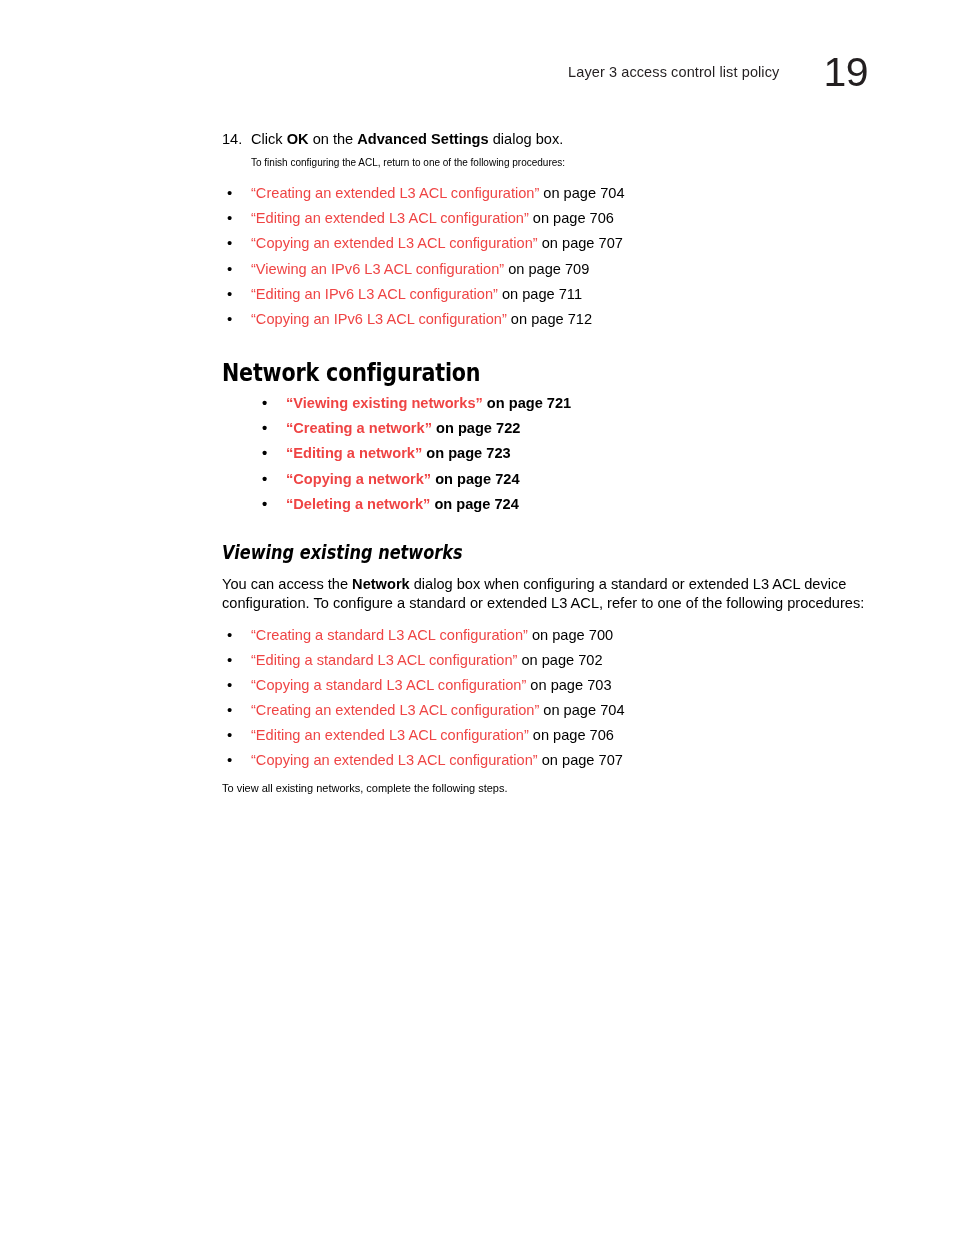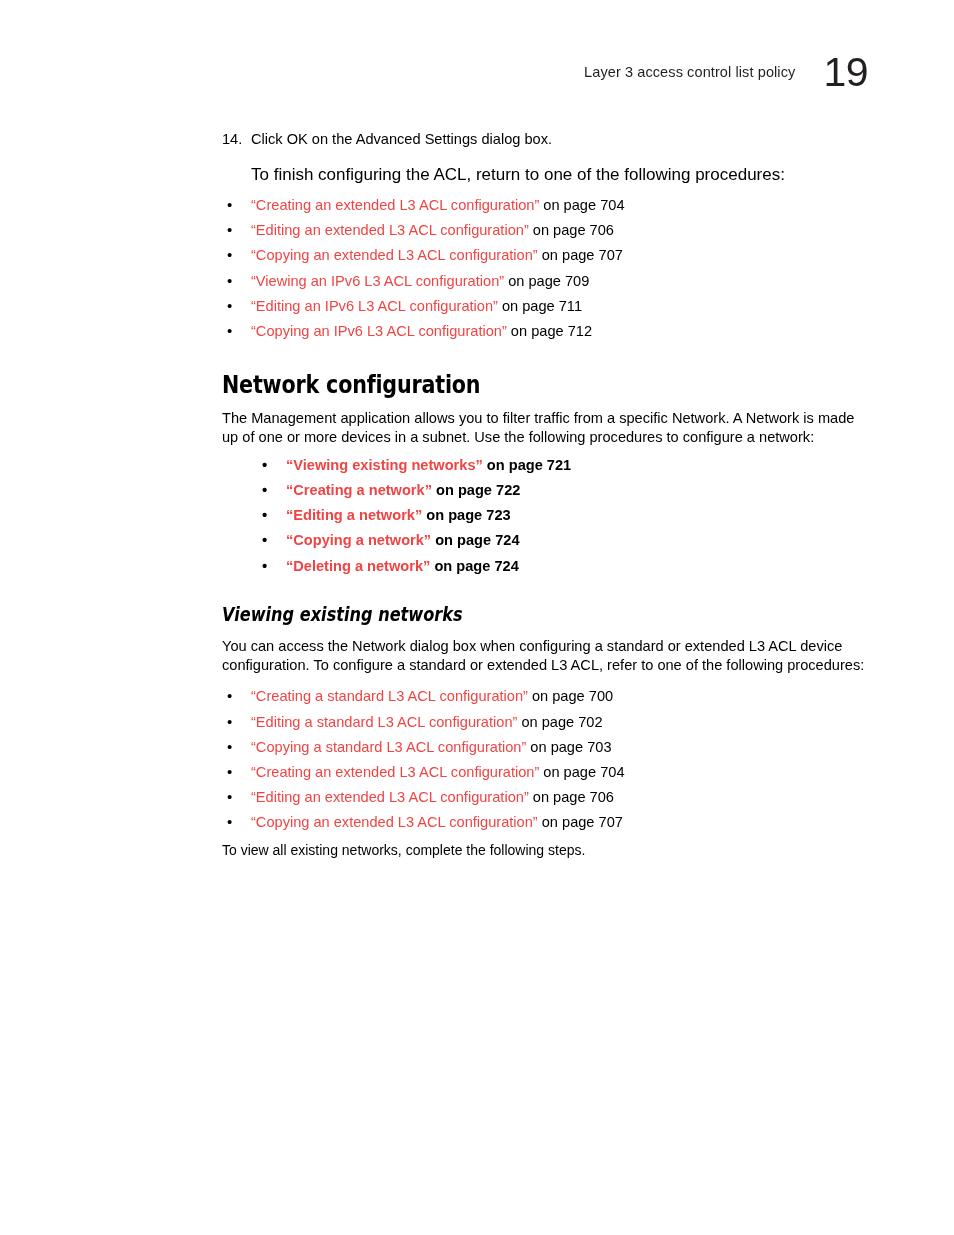--- a/index.html
+++ b/index.html
@@ -41,54 +41,54 @@
     letter-spacing: 0.1px;
     color: #231f20;
     padding-top: 11px;
     white-space: nowrap;
   }
   .header-chapter {
     font-size: 41px;
     line-height: 41px;
     font-weight: 400;
     color: #231f20;
-    margin-left: 28px;
+    margin-left: 44px;
     letter-spacing: -0.5px;
   }
 
   
   .content {
     position: absolute;
     top: 130px;
     left: 222px;
     width: 648px;
   }
 
   
   .step {
     position: relative;
     padding-left: 29px;
     font-size: 14.6px;
     line-height: 19px;
-    margin-bottom: 16px;
+    margin-bottom: 4px;
   }
   .step-num {
     position: absolute;
     left: 0;
     top: 0;
     font-size: 14.6px;
   }
   .step-sub {
     padding-left: 29px;
-    font-size: 17px;
+    font-size: 10px;
     line-height: 19px;
     margin-top: 0;
   }
 
-  b, .b { font-weight: 400; }
+  b, .b { font-weight: 700; }
 
   
   .blist {
     margin: 0;
     padding: 0;
     list-style: none;
   }
   .blist.level1 { margin-top: 12px; }
   .blist.level2 { margin-top: 8px; padding-left: 35px; font-weight: bold; }
 
@@ -134,21 +134,21 @@
     transform-origin: left center;
   }
 
   p.para {
     font-size: 14.6px;
     line-height: 19.4px;
     margin: 11px 0 0 0;
   }
 
   p.trailing {
-    font-size: 14px;
+    font-size: 11px;
     line-height: 19px;
     margin: 9px 0 0 0;
   }
 </style>
 </head>
 <body>
 
 <div class="page">
 
   <div class="header">
@@ -169,21 +169,20 @@
       <li><span class="lnk">“Creating an extended L3 ACL configuration”</span><span> on page 704</span></li>
       <li><span class="lnk">“Editing an extended L3 ACL configuration”</span><span> on page 706</span></li>
       <li><span class="lnk">“Copying an extended L3 ACL configuration”</span><span> on page 707</span></li>
       <li><span class="lnk">“Viewing an IPv6 L3 ACL configuration”</span><span> on page 709</span></li>
       <li><span class="lnk">“Editing an IPv6 L3 ACL configuration”</span><span> on page 711</span></li>
       <li><span class="lnk">“Copying an IPv6 L3 ACL configuration”</span><span> on page 712</span></li>
     </ul>
 
     <h1 class="section">Network configuration</h1>
 
-    <p class="para">The Management application allows you to filter traffic from a specific Network. A Network is made up of one or more devices in a subnet. Use the following procedures to configure a network:</p>
 
     <ul class="blist level2">
       <li><span class="lnk">“Viewing existing networks”</span><span> on page 721</span></li>
       <li><span class="lnk">“Creating a network”</span><span> on page 722</span></li>
       <li><span class="lnk">“Editing a network”</span><span> on page 723</span></li>
       <li><span class="lnk">“Copying a network”</span><span> on page 724</span></li>
       <li><span class="lnk">“Deleting a network”</span><span> on page 724</span></li>
     </ul>
 
     <h2 class="subsection">Viewing existing networks</h2>

